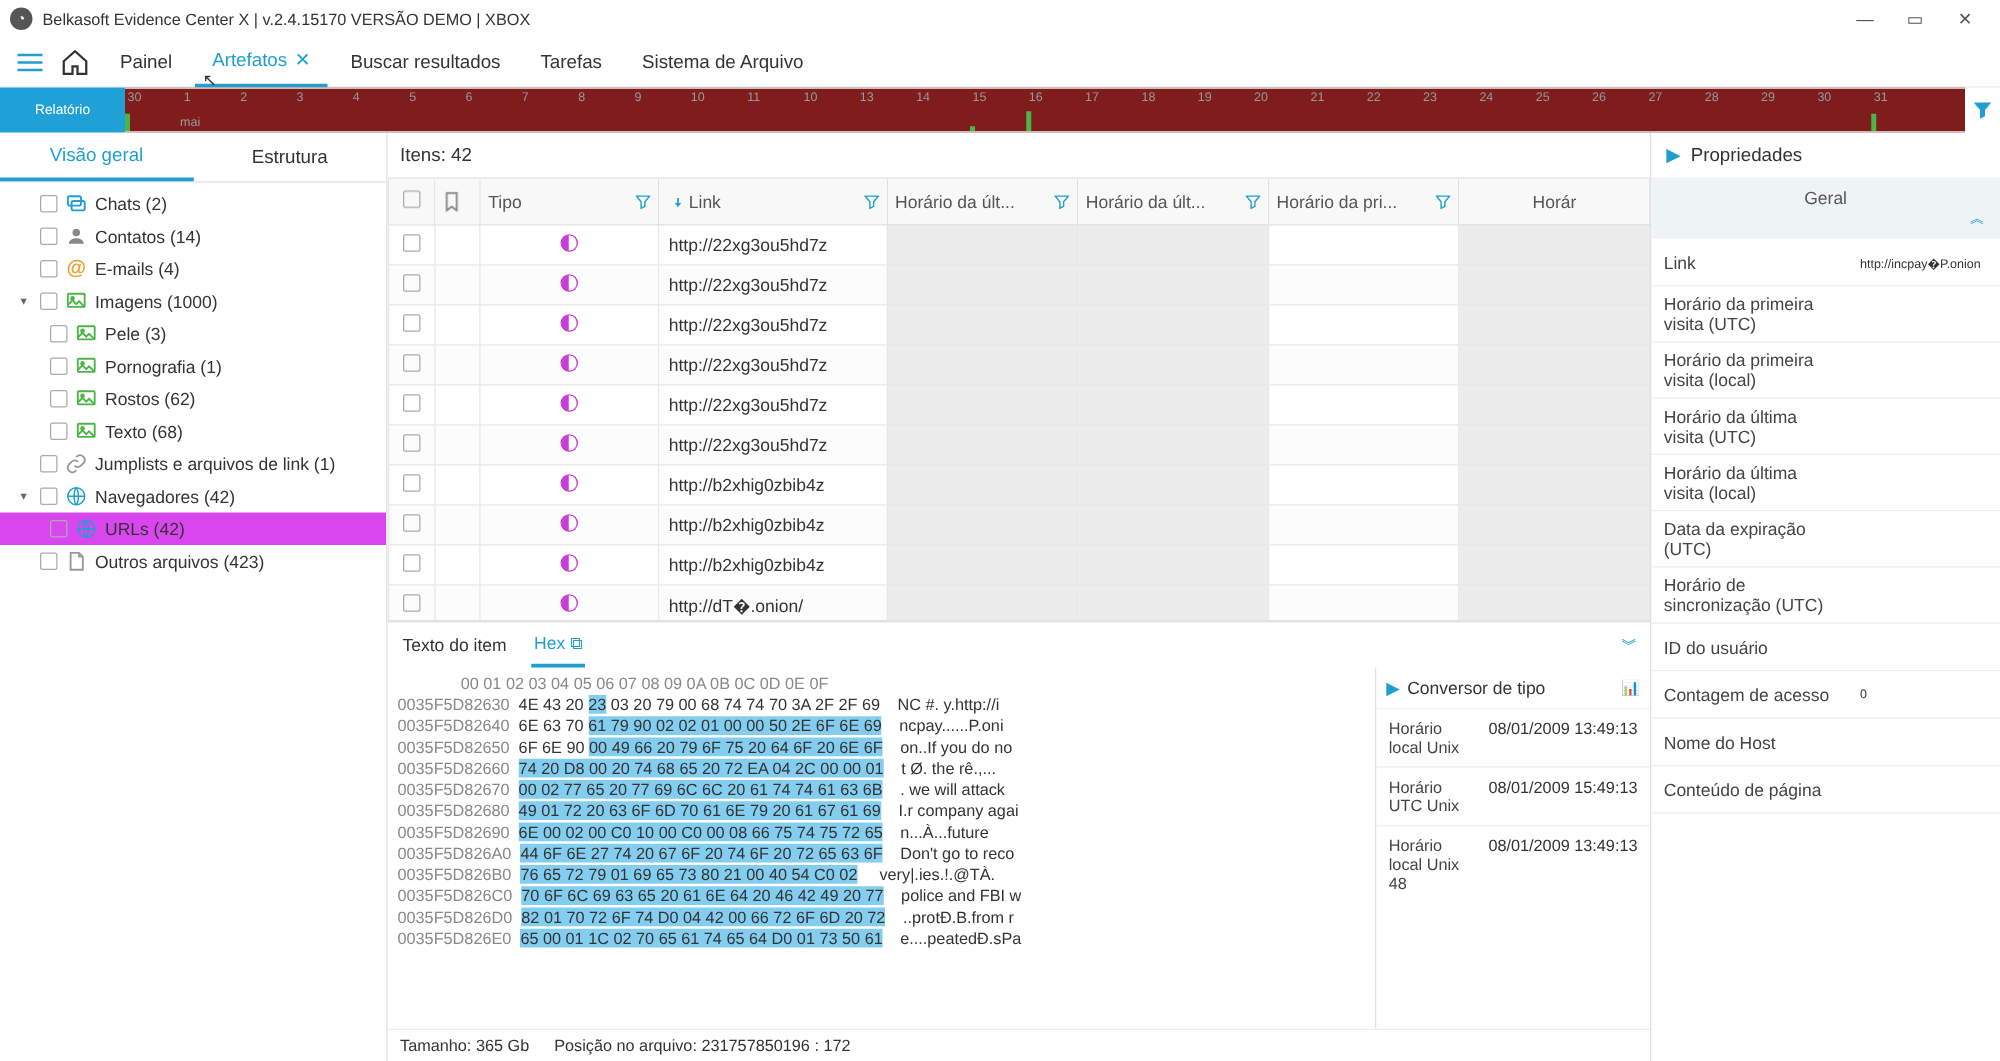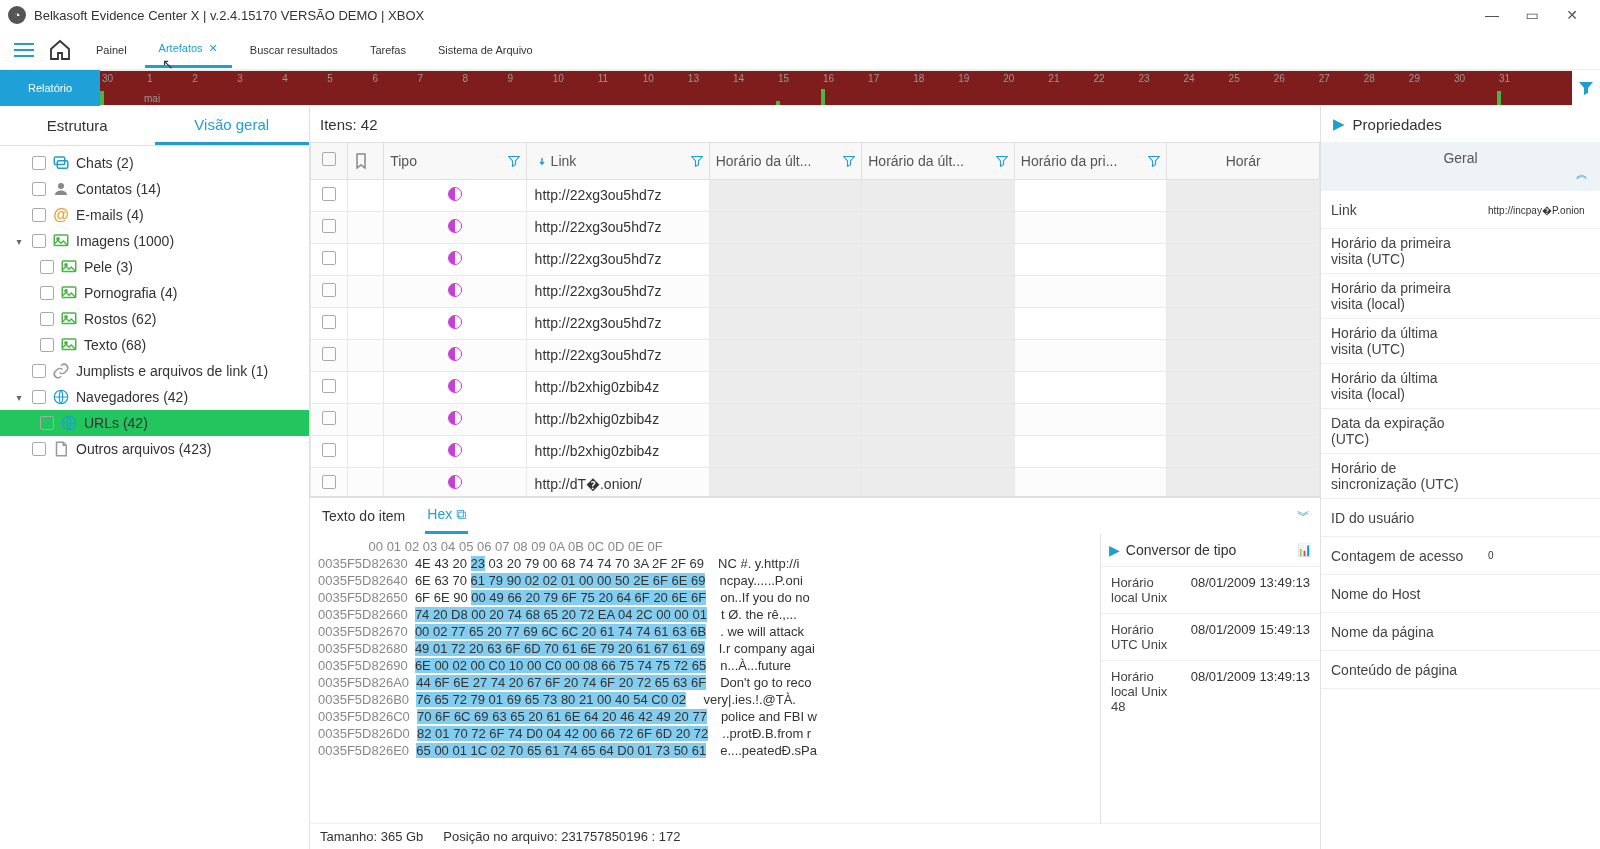--- a/index.html
+++ b/index.html
@@ -9,21 +9,21 @@
 .titlebar { height: 30px; display: flex; align-items: center; padding: 0 8px; background: #fff; }
 .titlebar .logo { width: 18px; height: 18px; border-radius: 50%; background: #555; display: flex; align-items: center; justify-content: center; color: #fff; font-size: 11px; margin-right: 8px; }
 .titlebar .title { flex: 1; font-size: 13px; color: #333; }
 .titlebar .winbtn { width: 40px; height: 28px; display: flex; align-items: center; justify-content: center; cursor: pointer; font-size: 14px; color: #555; }
 
 
 .mainnav { height: 40px; display: flex; align-items: center; padding: 0 10px; gap: 4px; border-bottom: 1px solid #eee; }
 .hamburger { width: 28px; height: 28px; display: flex; flex-direction: column; justify-content: center; gap: 4px; padding: 0 4px; cursor: pointer; }
 .hamburger span { height: 2px; background: #1f9fd1; }
 .homebtn { width: 36px; height: 36px; display: flex; align-items: center; justify-content: center; cursor: pointer; }
-.navtab { padding: 10px 14px; cursor: pointer; color: #333; font-size: 11px; position: relative; }
+.navtab { padding: 10px 14px; cursor: pointer; color: #333; font-size: 15px; position: relative; }
 .navtab.active { color: #1f9fd1; border-bottom: 3px solid #1f9fd1; }
 .navtab.active .close-x { color: #1f9fd1; margin-left: 6px; }
 .cursor-pointer { position: absolute; left: 162px; top: 56px; pointer-events: none; font-size: 14px; }
 
 
 .secondrow { height: 36px; display: flex; align-items: stretch; }
 .reportbtn { background: #1fa1d8; color: #fff; padding: 8px 28px; font-size: 11px; display: flex; align-items: center; cursor: pointer; }
 .timeline { flex: 1; position: relative; background: #7f1d1d; border-top: 1px solid #eee; border-bottom: 1px solid #eee; overflow: hidden; }
 .timeline .ticks { position: absolute; top: 2px; left: 0; right: 30px; display: flex; font-size: 10px; color: #999; }
 .timeline .tick { flex: 1; text-align: left; padding-left: 2px; }
@@ -36,21 +36,21 @@
 
 .mainlayout { display: flex; height: calc(849px - 30px - 40px - 36px); }
 
 
 .leftside { width: 310px; border-right: 1px solid #e0e0e0; display: flex; flex-direction: column; overflow: hidden; }
 .lefttabs { display: flex; height: 40px; border-bottom: 1px solid #e0e0e0; }
 .lefttab { flex: 1; display: flex; align-items: center; justify-content: center; cursor: pointer; font-size: 15px; color: #333; }
 .lefttab.active { color: #1f9fd1; border-bottom: 3px solid #1f9fd1; }
 .tree { flex: 1; overflow-y: auto; padding: 4px 0; }
 .treeitem { display: flex; align-items: center; height: 26px; padding: 0 6px; cursor: pointer; gap: 6px; }
-.treeitem.selected { background: #22c55e; }
+.treeitem.selected { background: #d946ef; }
 .treeitem .caret { width: 14px; font-size: 10px; color: #666; text-align: center; }
 .treeitem .chk { width: 14px; height: 14px; border: 1px solid #aaa; border-radius: 2px; }
 .treeitem .icon { width: 18px; height: 18px; display: flex; align-items: center; justify-content: center; }
 .treeitem .label { font-size: 14px; }
 .indent1 { padding-left: 12px; }
 .indent2 { padding-left: 40px; }
 
 
 .center { flex: 1; display: flex; flex-direction: column; overflow: hidden; }
 .itemsrow { height: 36px; display: flex; align-items: center; padding: 0 10px; font-size: 15px; color: #333; }
@@ -227,22 +227,22 @@
     <svg width="16" height="16" viewBox="0 0 16 16" fill="#1f9fd1">
         <path d="M1 2h14l-5 6v5l-4 2v-7z"></path>
       </svg>
   </div>
 </div>
 
 <div class="mainlayout">
 
   <div class="leftside">
     <div class="lefttabs">
+      <div class="lefttab active">Visão geral</div>
       <div class="lefttab">Estrutura</div>
-      <div class="lefttab active">Visão geral</div>
     </div>
     <div class="tree" id="tree">
         <div class="treeitem indent1">
           <span class="caret"></span>
           <span class="chk"></span>
           <span class="icon">
             <svg width="18" height="18" viewBox="0 0 24 24" fill="none" stroke="#1f9fd1" stroke-width="2">
               <rect x="3" y="4" width="14" height="10" rx="2"></rect>
               <rect x="7" y="9" width="14" height="10" rx="2"></rect>
             </svg>
@@ -293,21 +293,21 @@
         </div>
         <div class="treeitem indent2">
           <span class="chk"></span>
           <span class="icon">
             <svg width="18" height="18" viewBox="0 0 24 24" fill="none" stroke="#4db547" stroke-width="2">
               <rect x="3" y="4" width="18" height="14" rx="1"></rect>
               <circle cx="8" cy="9" r="1.5" fill="#4db547"></circle>
               <path d="M3 16l5-5 4 4 3-3 6 6"></path>
             </svg>
           </span>
-          <span class="label">Pornografia (4)</span>
+          <span class="label">Pornografia (1)</span>
         </div>
         <div class="treeitem indent2">
           <span class="chk"></span>
           <span class="icon">
             <svg width="18" height="18" viewBox="0 0 24 24" fill="none" stroke="#4db547" stroke-width="2">
               <rect x="3" y="4" width="18" height="14" rx="1"></rect>
               <circle cx="8" cy="9" r="1.5" fill="#4db547"></circle>
               <path d="M3 16l5-5 4 4 3-3 6 6"></path>
             </svg>
           </span>
@@ -645,22 +645,18 @@
         </div>
         <div class="prop-row">
           <div class="plab">Contagem de acesso</div>
           <div class="pval">0</div>
         </div>
         <div class="prop-row">
           <div class="plab">Nome do Host</div>
           <div class="pval"></div>
         </div>
         <div class="prop-row">
-          <div class="plab">Nome da página</div>
-          <div class="pval"></div>
-        </div>
-        <div class="prop-row">
           <div class="plab">Conteúdo de página</div>
           <div class="pval"></div>
         </div>
       </div>
   </div>
 </div>
 
 </body></html>

